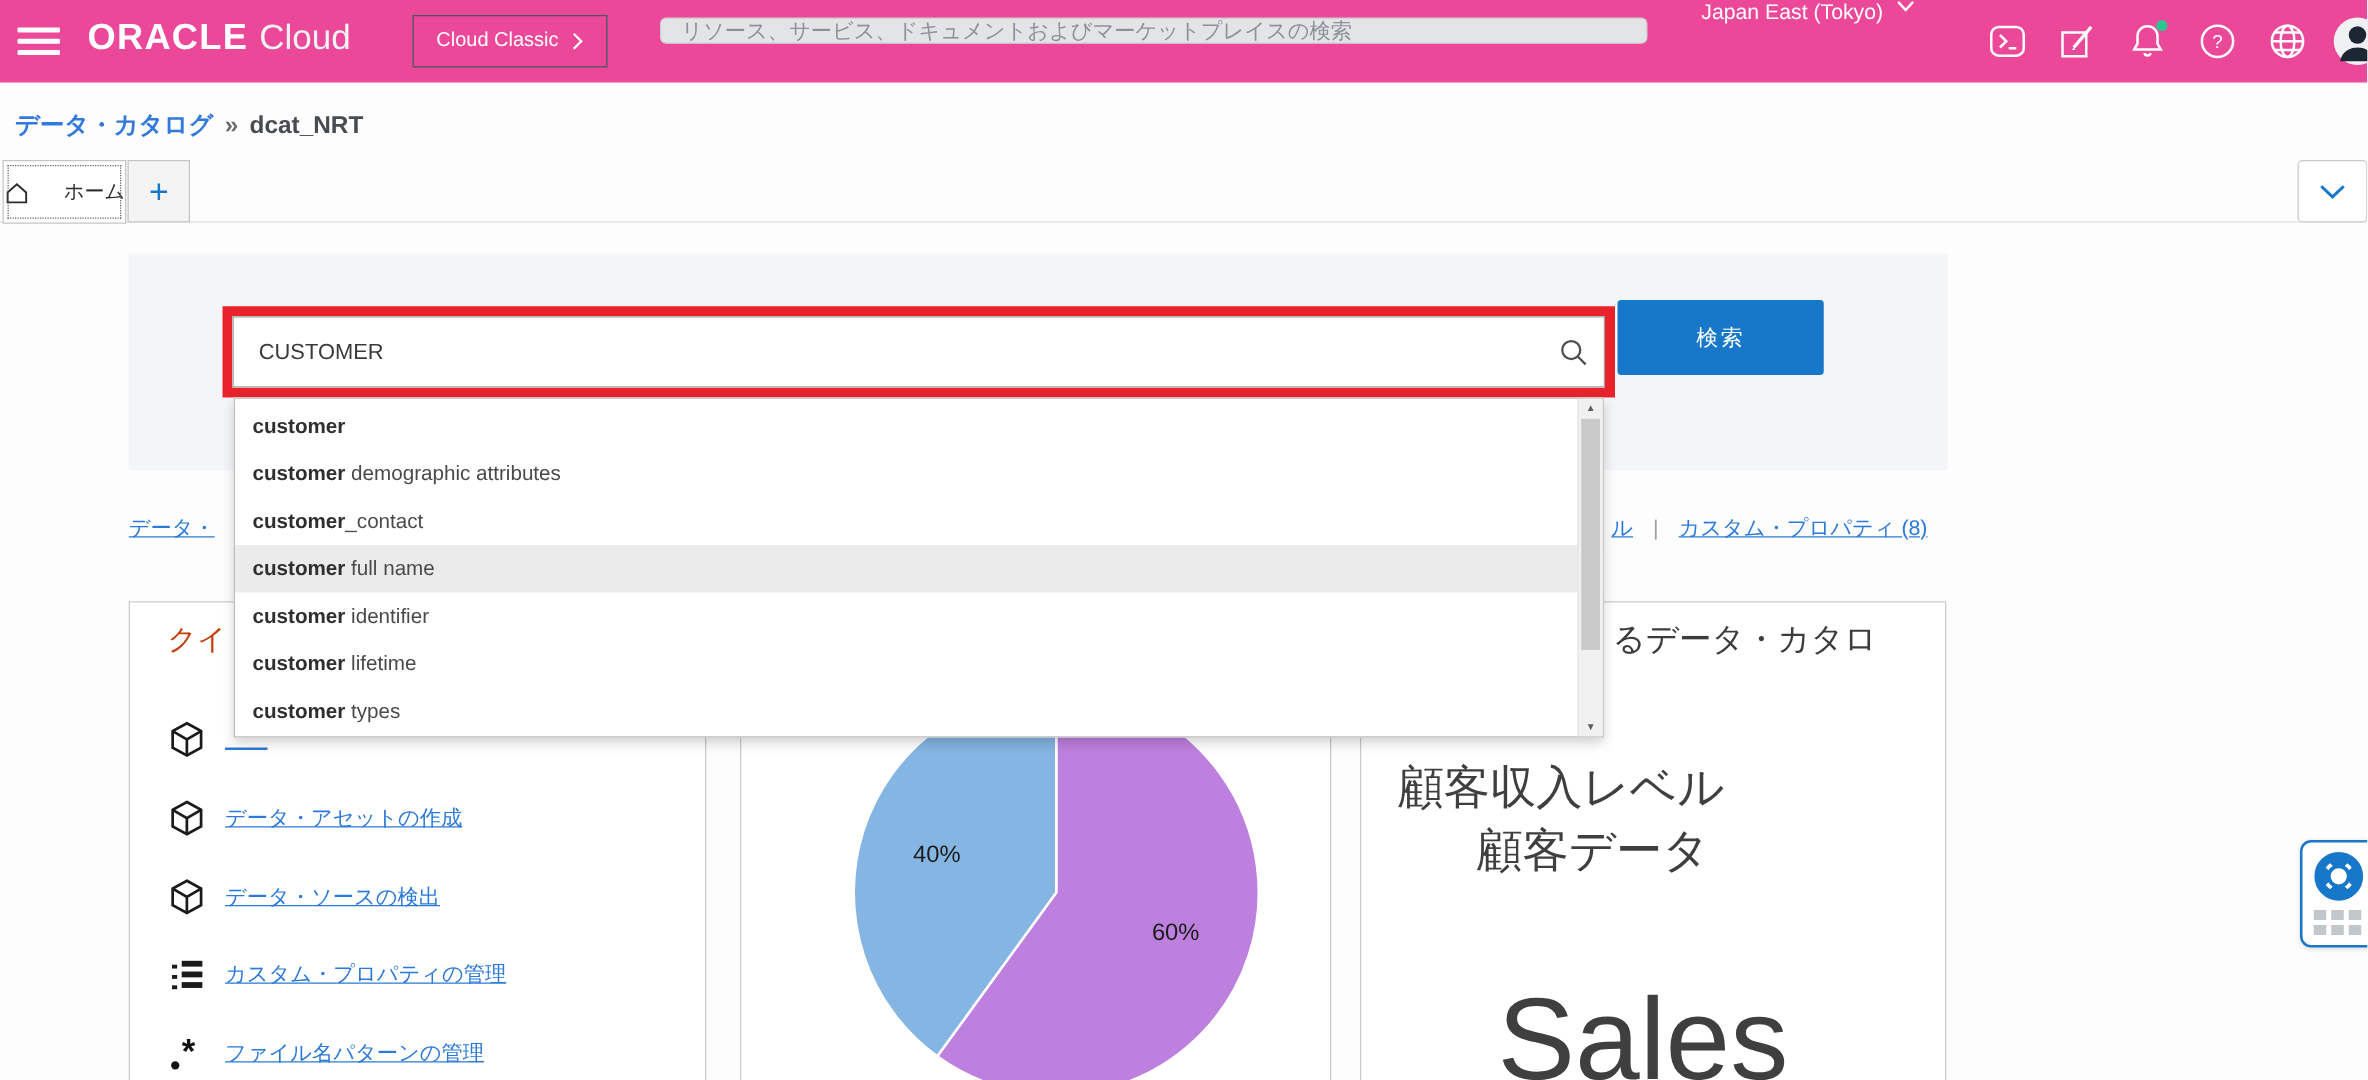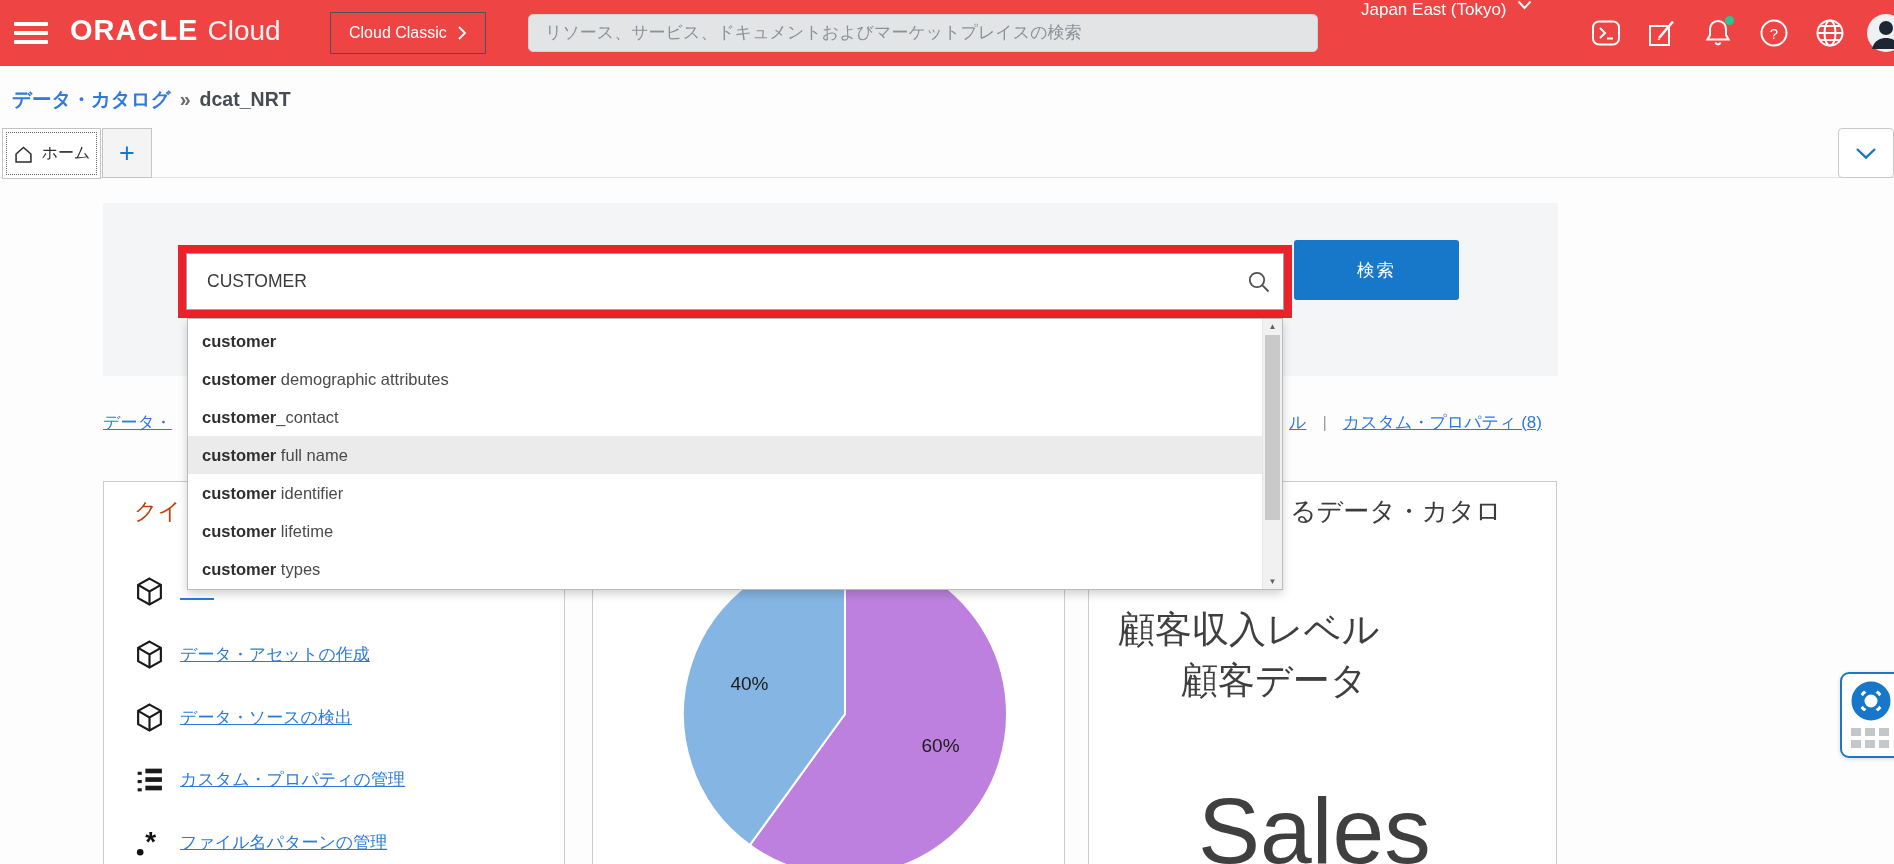--- a/index.html
+++ b/index.html
@@ -1,46 +1,46 @@
 <!DOCTYPE html>
 <html><head>
 <meta charset="utf-8">
 <style>
   html,body{margin:0;padding:0;}
   #screen{position:relative;width:1894px;height:864px;overflow:hidden;background:#fdfdfe;
           font-family:"Liberation Sans","DejaVu Sans",sans-serif;color:#333;}
   
-  .app-header{position:absolute;left:0;top:0;width:1894px;height:66px;background:#ef4444;
+  .app-header{position:absolute;left:0;top:0;width:1894px;height:66px;background:#ec4899;
               display:flex;align-items:center;}
   .hamburger{position:absolute;left:14px;top:22px;width:34px;height:22px;cursor:pointer;}
   .hamburger span{display:block;height:4px;background:#fff;border-radius:1px;margin-bottom:5px;}
   .brand{position:absolute;left:70px;top:14px;display:flex;align-items:baseline;}
   .brand-bold{color:#fff;font-size:29px;font-weight:800;letter-spacing:1px;}
   .brand-light{color:#f0f2f4;font-size:28px;font-weight:400;margin-left:9px;}
   .classic-btn{position:absolute;left:330px;top:12px;height:40px;padding:0 18px;display:flex;
                align-items:center;gap:10px;border:1px solid #49545f;color:#fff;font-size:16px;cursor:pointer;}
-  .hdr-search{position:absolute;left:528px;top:14px;width:790px;height:38px;background:#e2e4e6;
+  .hdr-search{position:absolute;left:528px;top:14px;width:790px;height:21px;background:#e2e4e6;
               border:1px solid #cfd2d5;border-radius:5px;font-size:17px;color:#5d6369;
               padding:0 16px;box-sizing:border-box;outline:none;}
   .hdr-search::placeholder{color:#8b9198;opacity:1;}
   .region{position:absolute;left:1361px;top:0;height:66px;display:flex;align-items:flex-start;gap:10px;
           color:#fff;font-size:17px;cursor:pointer;}
   .hdr-icon{position:absolute;top:13px;width:40px;height:40px;display:flex;align-items:center;
             justify-content:center;cursor:pointer;}
   .dot{position:absolute;right:4px;top:3px;width:9px;height:9px;border-radius:50%;}
   
   .breadcrumb{position:absolute;left:12px;top:86px;font-size:19.5px;display:flex;gap:9px;align-items:baseline;font-weight:bold;}
   .bc-link{color:#3179db;cursor:pointer;}
   .bc-sep{color:#6b6b6b;}
   .bc-cur{color:#474c52;}
   
   .strip-line{position:absolute;left:0;top:177px;width:1894px;height:1px;background:#e2e2e2;}
   .tab-home{position:absolute;left:2px;top:128px;width:99px;height:51px;background:#fff;
             border:1px solid #c4c4c4;box-sizing:border-box;display:flex;align-items:center;
-            justify-content:center;gap:8px;font-size:16px;color:#2e2e2e;cursor:pointer;
+            justify-content:space-between;gap:8px;font-size:16px;color:#2e2e2e;cursor:pointer;
             outline:1px dotted #666;outline-offset:-5px;z-index:2;}
   .tab-add{position:absolute;left:102px;top:128px;width:50px;height:50px;background:#f4f4f4;
            border:1px solid #c4c4c4;box-sizing:border-box;display:flex;align-items:center;
            justify-content:center;font-size:27px;color:#1777c8;cursor:pointer;z-index:2;}
   .tab-overflow{position:absolute;left:1838px;top:128px;width:56px;height:50px;background:#fff;
            border:1px solid #c9c9c9;border-radius:4px;box-sizing:border-box;display:flex;
            align-items:center;justify-content:center;cursor:pointer;z-index:2;}
   
   .panel{position:absolute;left:103px;top:203px;width:1455px;height:173px;background:#f4f5f6;}
   .red-box{position:absolute;left:178px;top:245px;width:1114px;height:73px;box-sizing:border-box;

